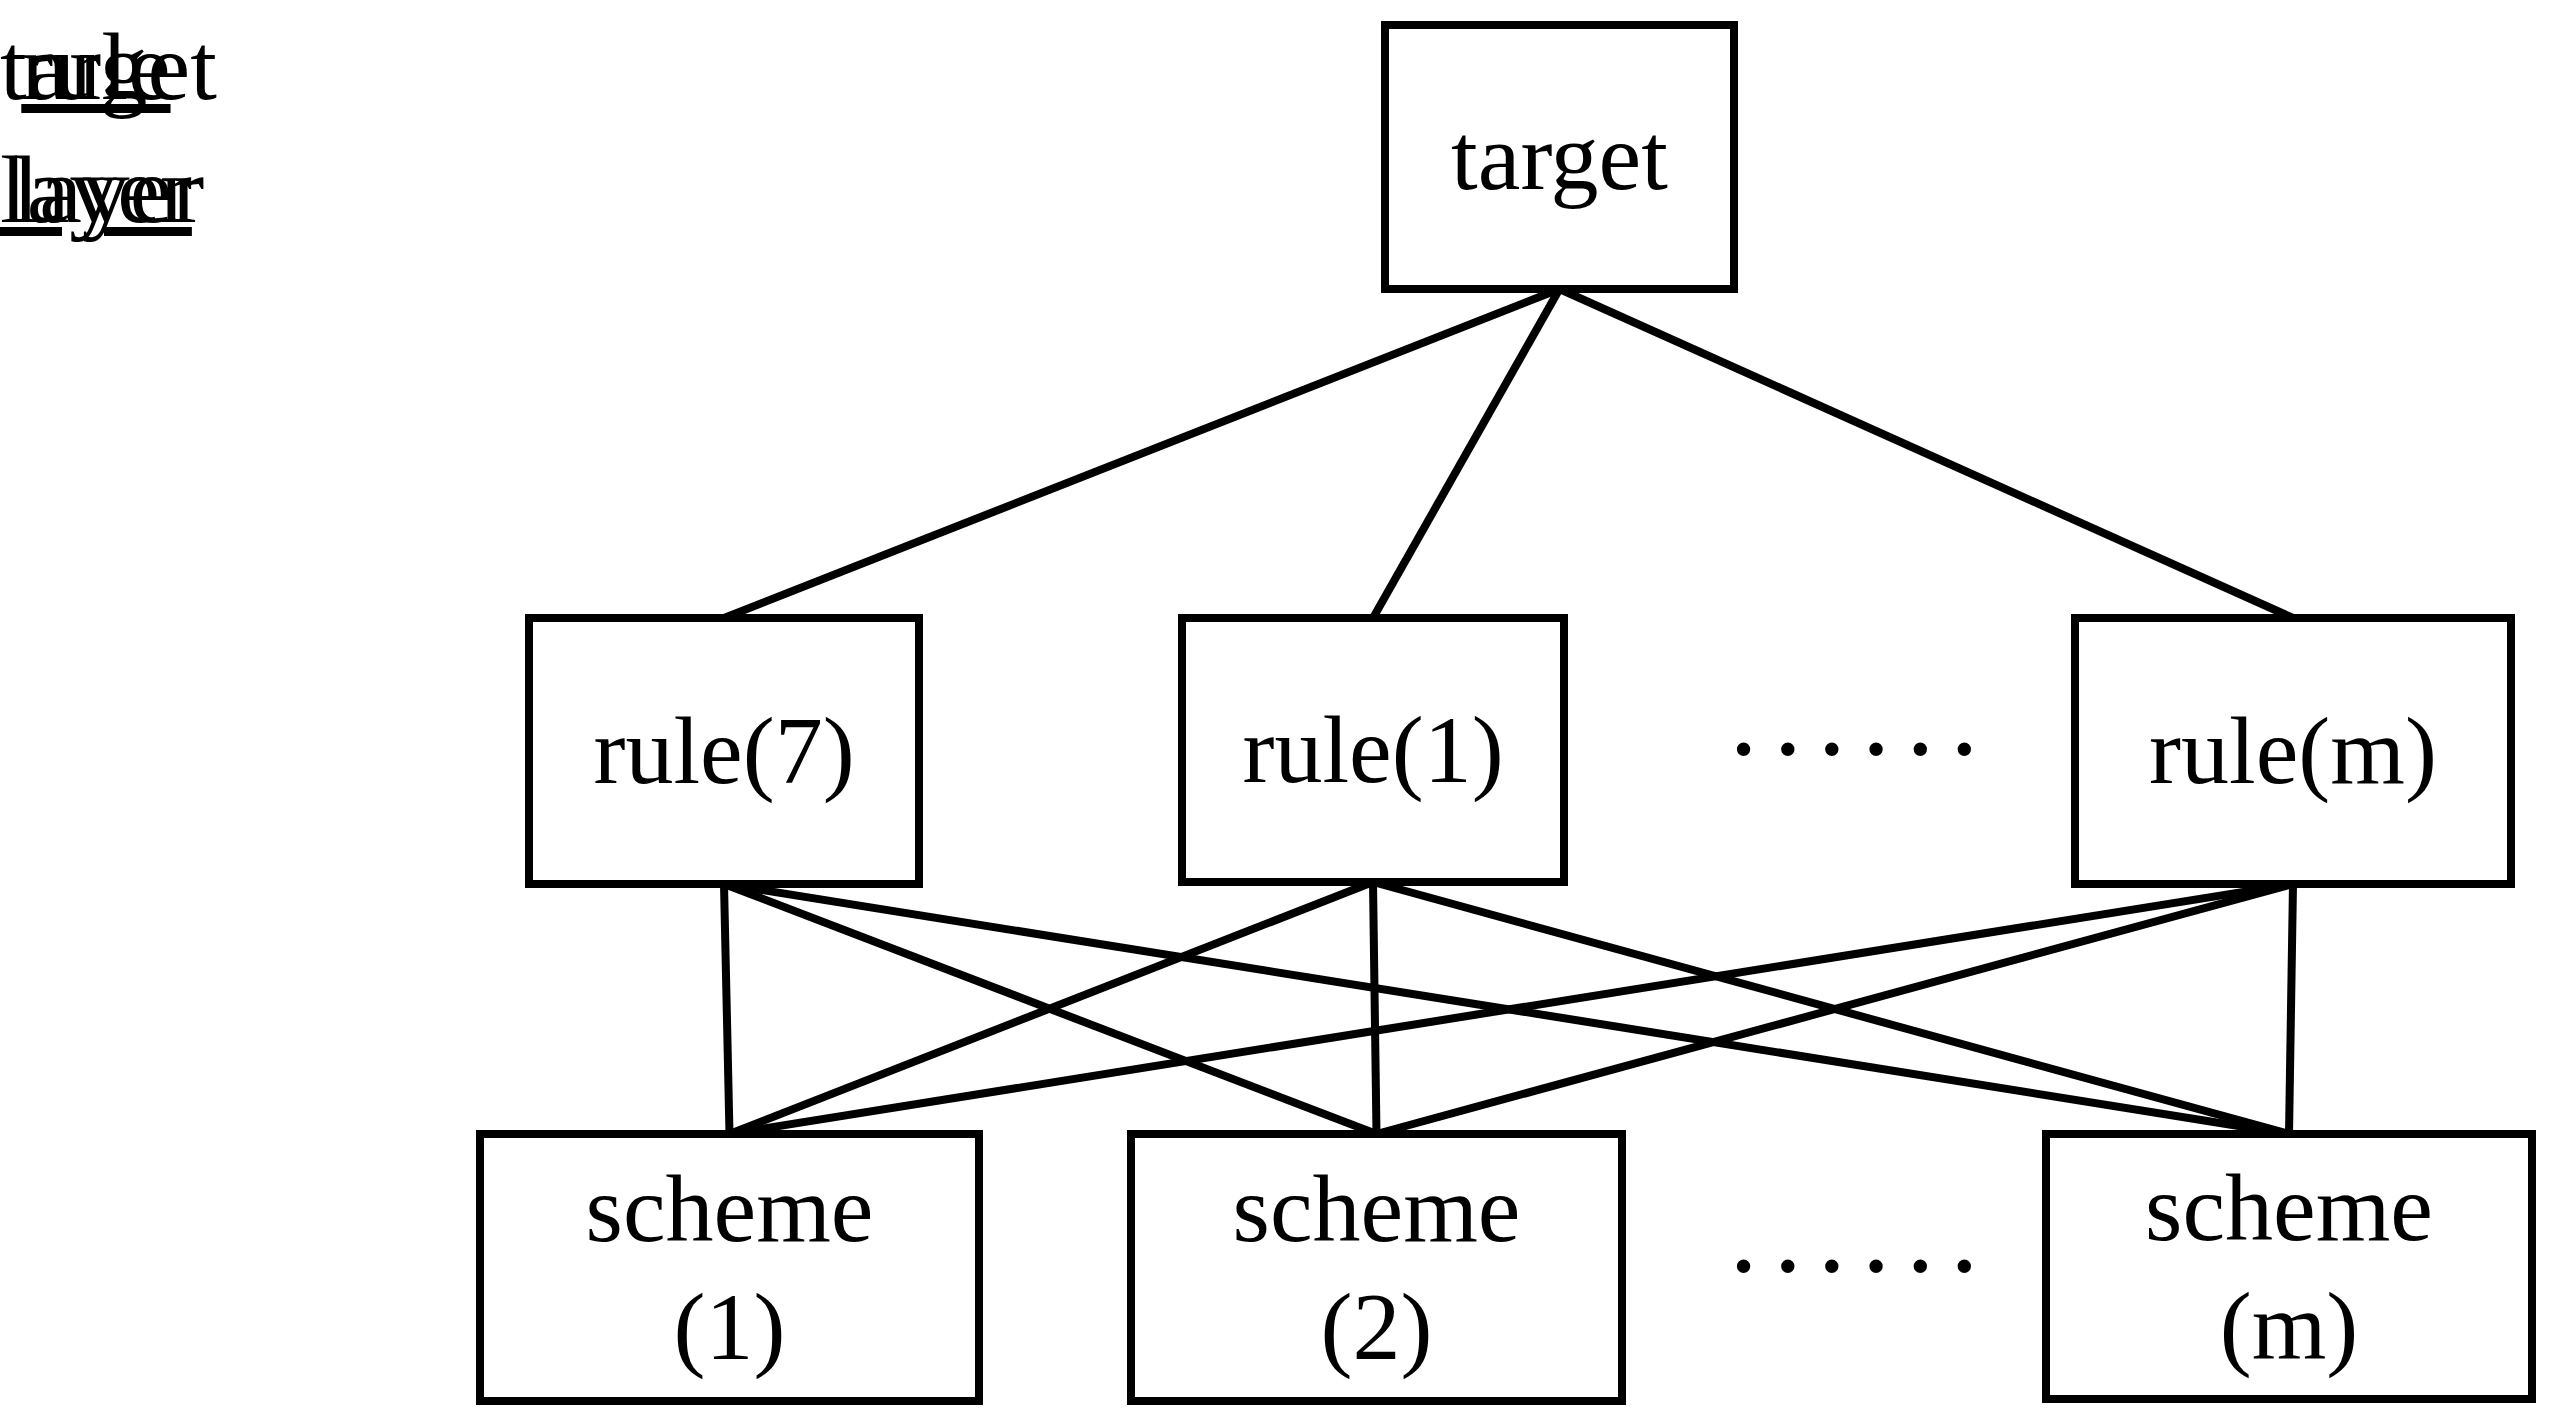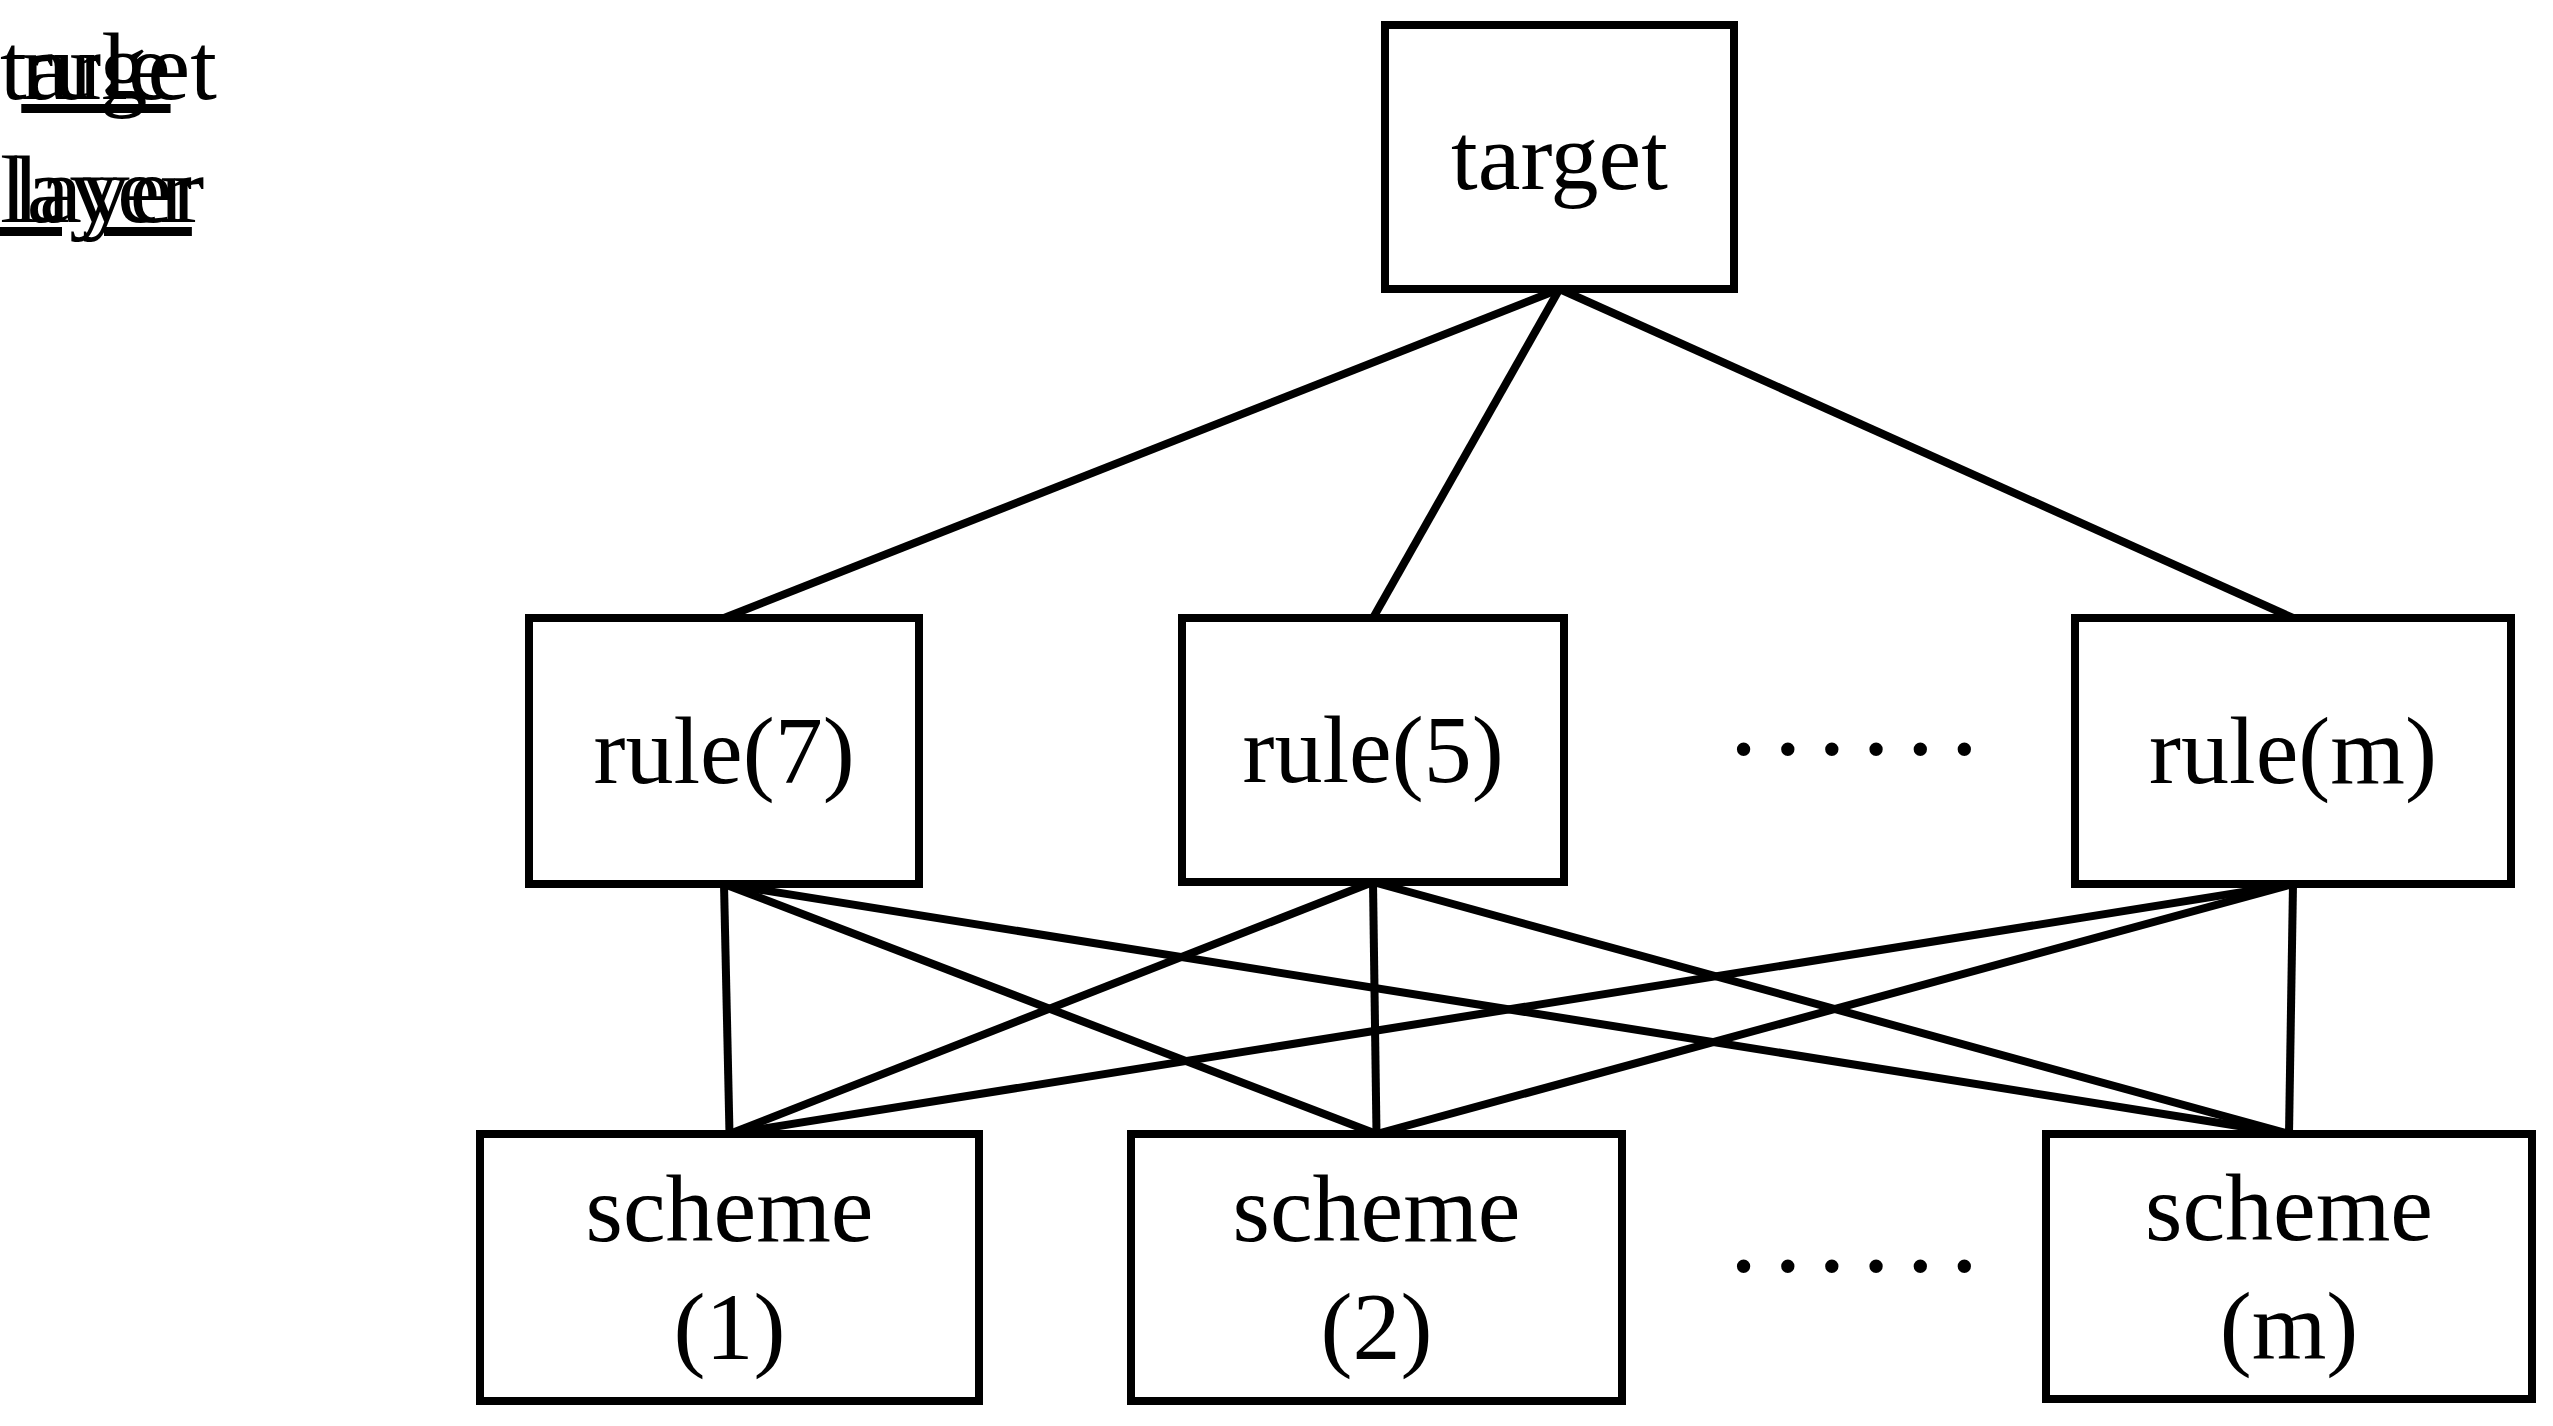--- a/index.html
+++ b/index.html
@@ -90,21 +90,21 @@
   </div>
 
   <div class="node" style="left:1381px; top:15px; width:357px; height:272px;">
     <span>target</span>
   </div>
 
   <div class="node" style="left:525px; top:608px; width:398px; height:274px;">
     <span>rule(7)</span>
   </div>
   <div class="node" style="left:1178px; top:608px; width:390px; height:272px;">
-    <span>rule(5)</span>
+    <span>rule(1)</span>
   </div>
   <div class="dots" style="left:1694px; top:608px; width:320px; height:274px;">
     <span>••••••</span>
   </div>
   <div class="node" style="left:2071px; top:608px; width:444px; height:274px;text-align:right;">
     <span>rule(m)</span>
   </div>
 
   <div class="node" style="left:476px; top:1124px; width:507px; height:275px;">
     <span>scheme

